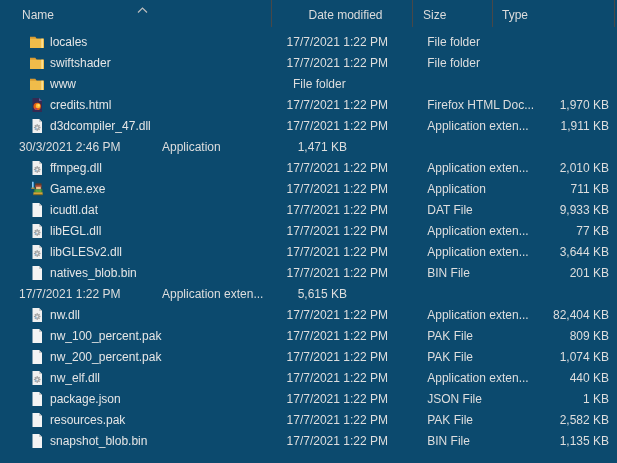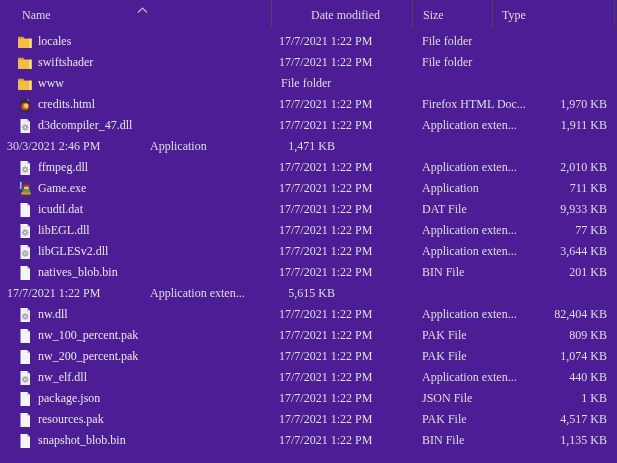--- a/index.html
+++ b/index.html
@@ -1,37 +1,37 @@
 <!DOCTYPE html>
 <html><head>
 <meta charset="utf-8">
 <style>
   * { margin:0; padding:0; box-sizing:border-box; }
   html,body { background:#000; }
   .window {
     position:relative; width:617px; height:463px;
-    background:#4c1d95; overflow:hidden;
-    font-family:Liberation Serif, serif;
+    background:#0c4a6e; overflow:hidden;
+    font-family:Liberation Sans, sans-serif;
     font-size:12px; color:#e3e3e3;
     -webkit-font-smoothing:antialiased;
   }
   
   .header { position:relative; display:flex; height:27px; }
   .hcell {
     height:27px; line-height:31px; color:#dcdcdc;
     border-right:1px solid #484848; white-space:nowrap; overflow:hidden;
     cursor:default;
   }
   .hcell.c-name { width:272px; padding-left:22px; }
   .hcell.c-date { width:141px; padding-left:7px;text-align:center; }
   .hcell.c-type { width:122px; padding-left:9px; }
   .hcell.c-size { width:80px;  padding-left:10px; }
   .sort-chevron { position:absolute; left:137px; top:2px; }
   
-  .list { padding-top:4px; }
+  .list { padding-top:4px;margin-left:12px; }
   .row { display:flex; height:21px; align-items:center; white-space:nowrap; }
   .cell { overflow:hidden; }
   .name-cell { width:272px; padding-left:17px; display:flex; align-items:center; }
   .icon-wrap { width:16px; height:16px; flex:0 0 16px; display:inline-block; }
   .fi { width:16px; height:16px; display:block; }
   .fname { margin-left:5px; color:#e6e6e6; }
   .date-cell { width:141px; padding-left:7px; color:#dedede; }
   .type-cell { width:122px; padding-left:9px; color:#dedede; }
   .size-cell { width:80px; padding-right:8px; text-align:right; color:#dedede; }
   .defs { position:absolute; width:0; height:0; overflow:hidden; }
@@ -333,21 +333,21 @@
     <div class="cell name-cell">
       <span class="icon-wrap">
             <svg class="fi" viewBox="0 0 16 16">
               <use href="#i-file"></use>
             </svg>
           </span>
       <span class="fname">resources.pak</span>
     </div>
     <div class="cell date-cell">17/7/2021 1:22 PM</div>
     <div class="cell type-cell">PAK File</div>
-    <div class="cell size-cell">4,517 KB</div>
+    <div class="cell size-cell">2,582 KB</div>
   </div>
       <div class="row">
     <div class="cell name-cell">
       <span class="icon-wrap">
             <svg class="fi" viewBox="0 0 16 16">
               <use href="#i-file"></use>
             </svg>
           </span>
       <span class="fname">snapshot_blob.bin</span>
     </div>

